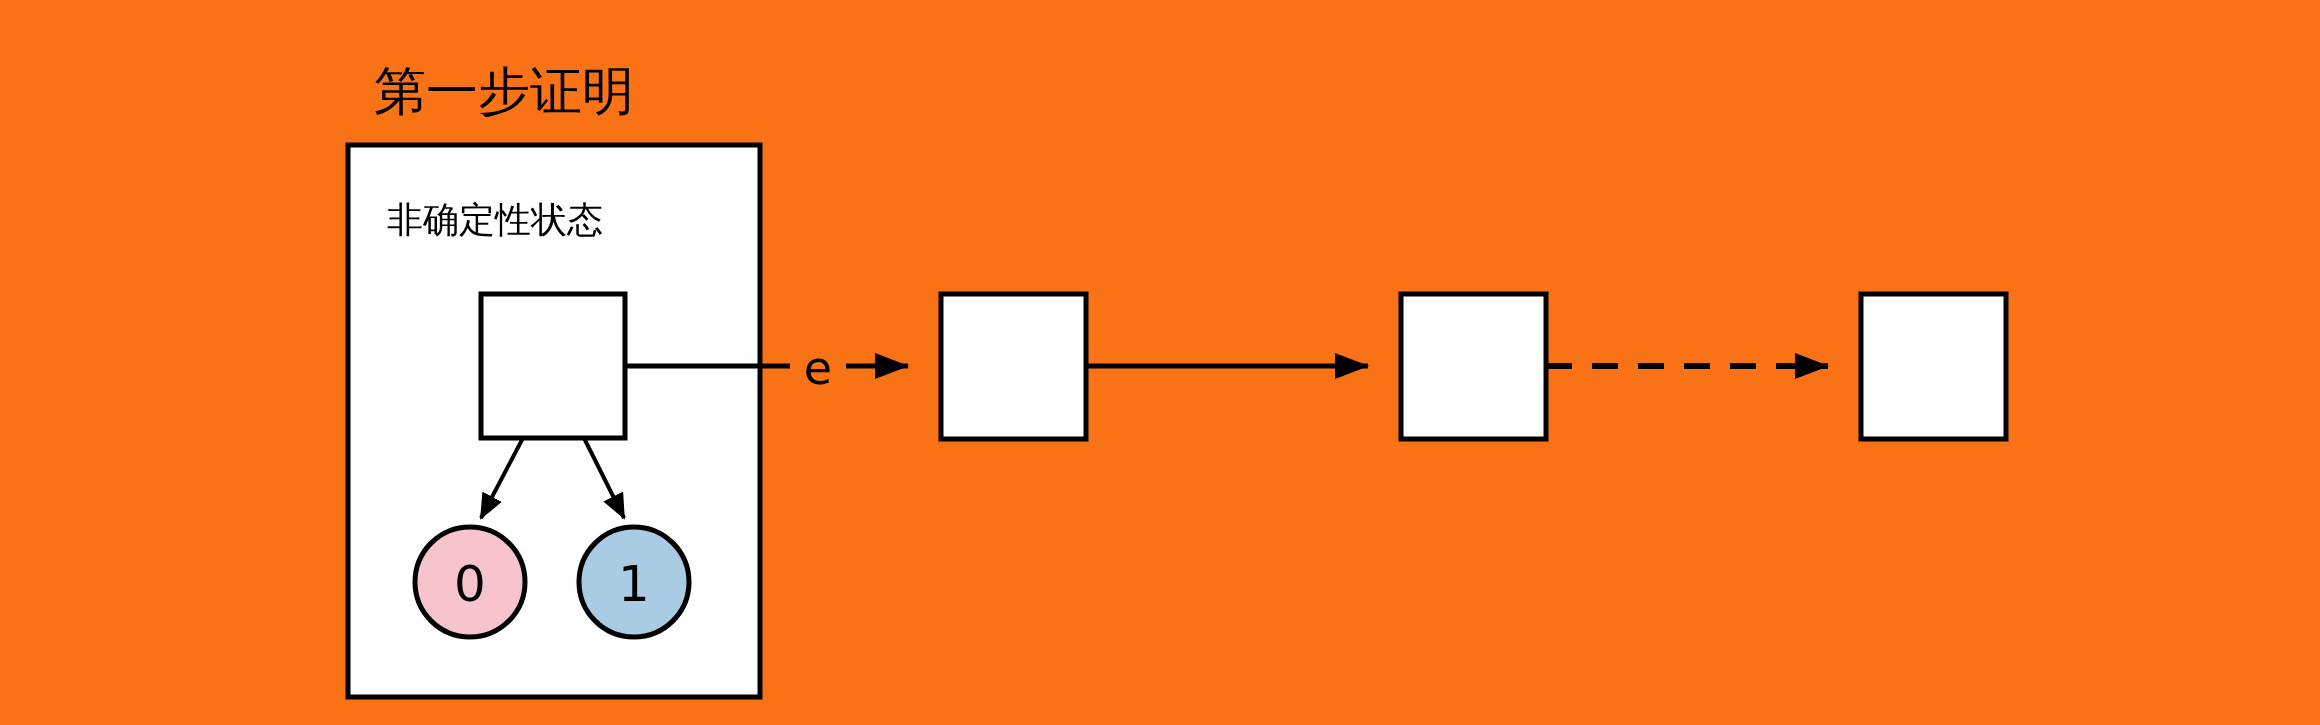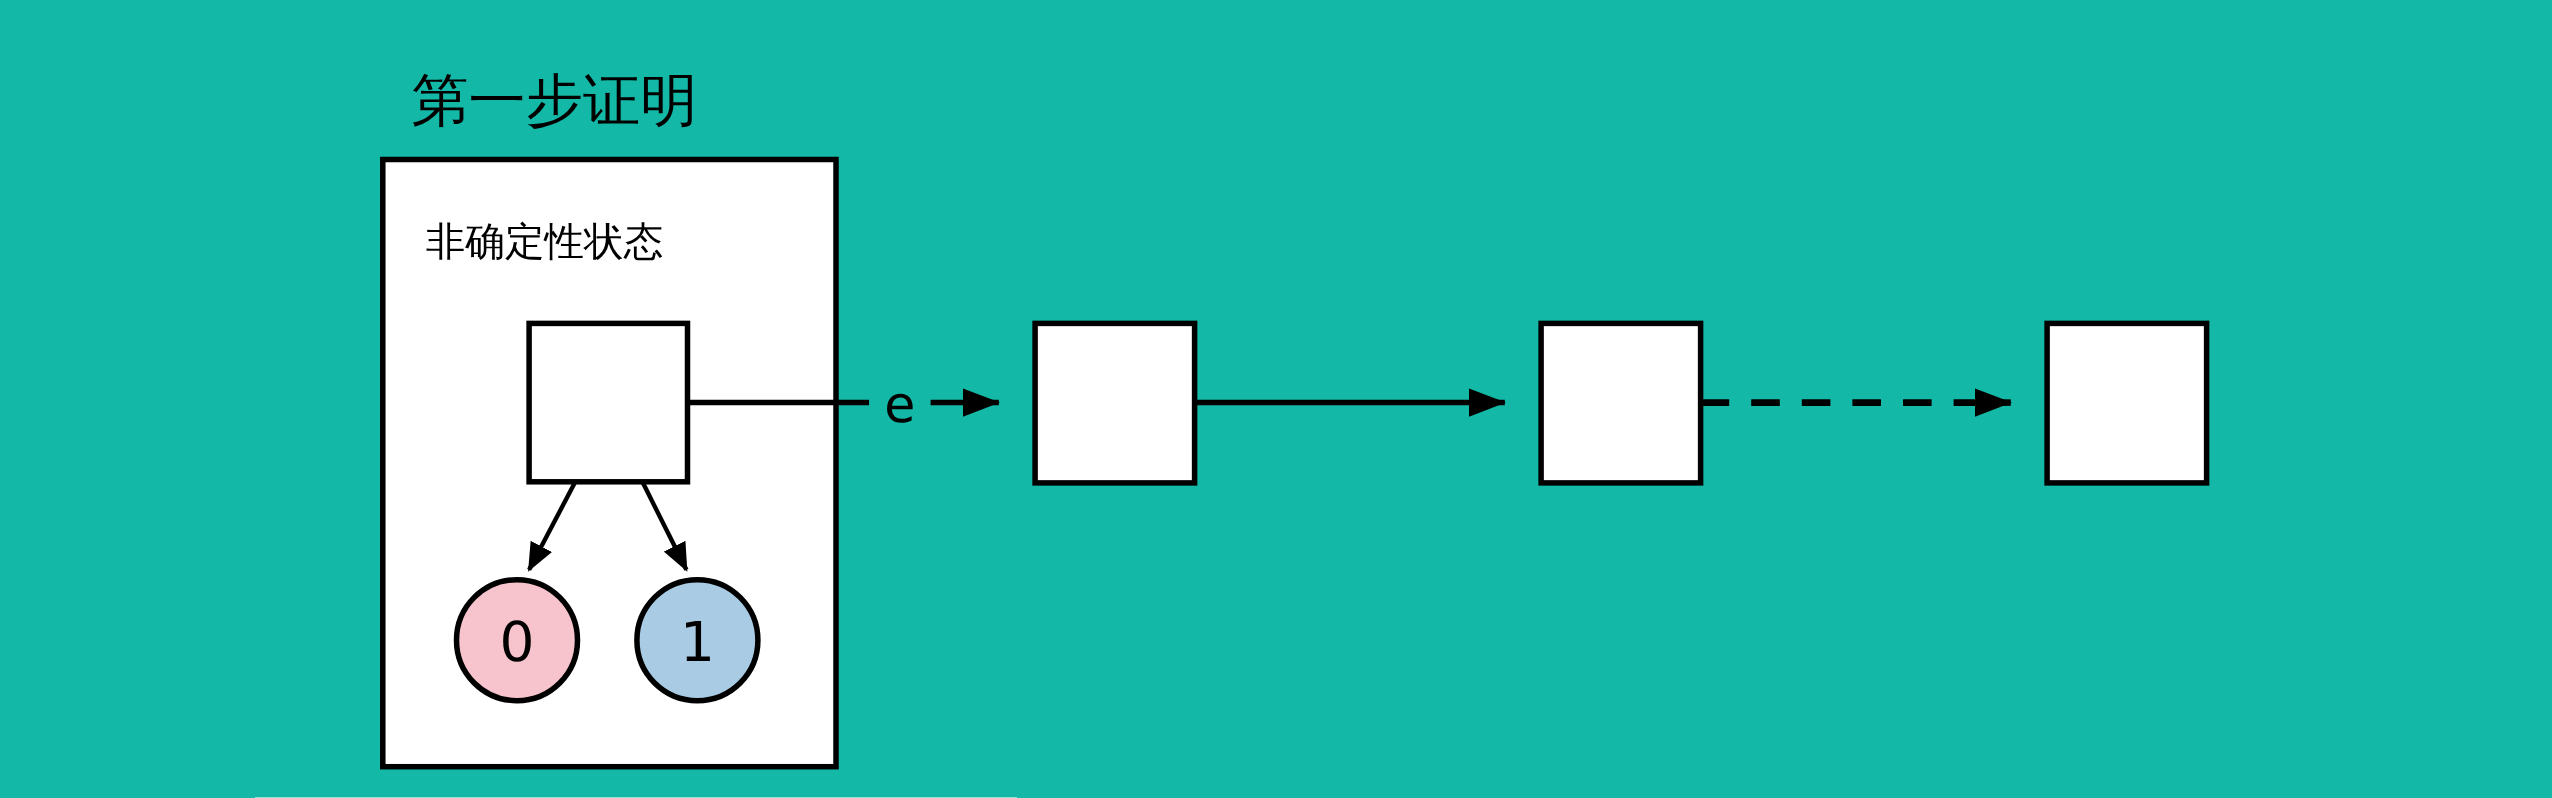--- a/index.html
+++ b/index.html
@@ -11,21 +11,21 @@
   body {
     width: 2320px;
     height: 725px;
     overflow: hidden;
     font-family: "DejaVu Sans", "Liberation Sans", sans-serif;
   }
   #stage {
     position: relative;
     width: 2320px;
     height: 725px;
-    background: #14b8a6;
+    background: #f97316;
   }
   #diagram-svg {
     position: absolute;
     left: 0;
     top: 0;
     width: 2320px;
     height: 725px;
     display: block;
   }
   .svg-title-text {

